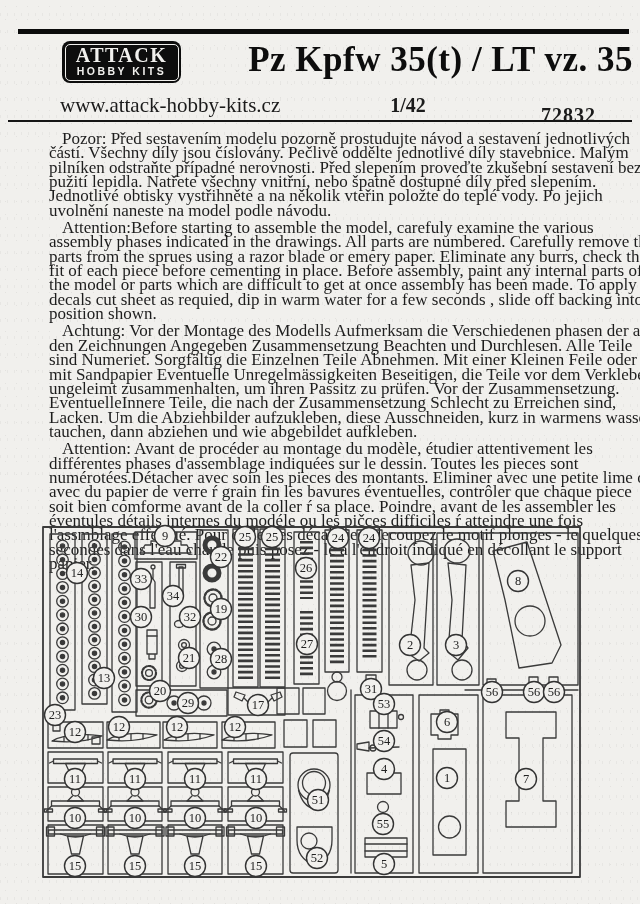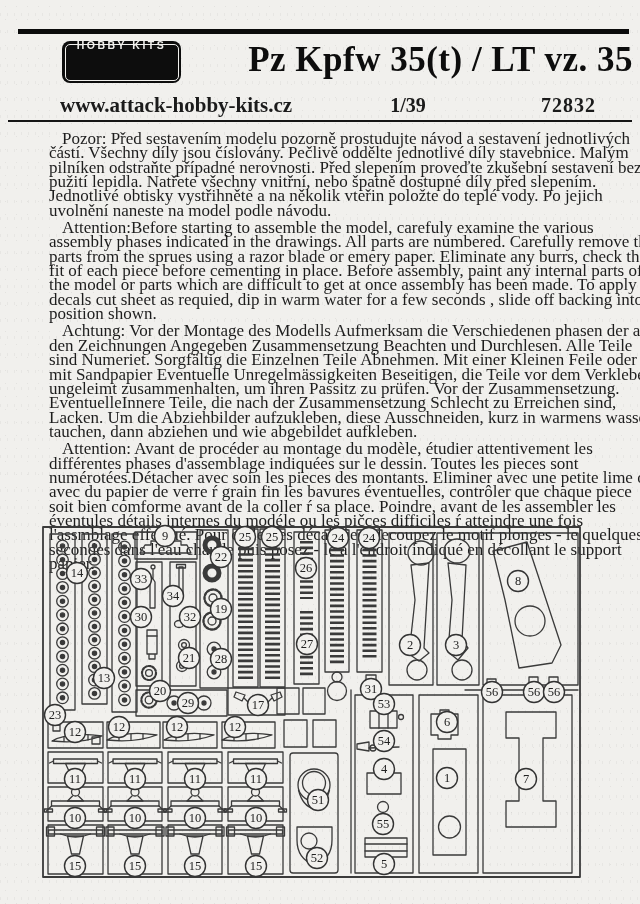--- a/index.html
+++ b/index.html
@@ -15,42 +15,43 @@
     color:#1b1b1b;
   }
   .abs{position:absolute;}
   .topbar{left:18px;top:29px;width:611px;height:5px;background:#0b0b0b;}
   .rule{left:8px;top:120px;width:624px;height:2px;background:#161616;}
   .logo{left:62px;top:41px;width:119px;height:42px;background:#0d0d0d;border-radius:8px;}
   .logo::after{content:"";position:absolute;inset:2.5px;border:1.5px solid #f1f0ed;border-radius:5px;pointer-events:none;}
   .logo .l1{display:block;text-align:center;margin-top:3px;font-weight:bold;font-size:20px;letter-spacing:1.5px;color:#f1f0ed;font-family:"Liberation Serif",serif;position:relative;z-index:1;}
   .logo .l2{display:block;text-align:center;margin-top:-2px;font-weight:bold;font-size:10.5px;letter-spacing:2.5px;color:#f1f0ed;font-family:Liberation Sans, sans-serif;position:relative;z-index:1;}
   .title{left:183px;top:40px;width:450px;text-align:right;font-size:35px;font-weight:bold;color:#0d0d0d;letter-spacing:0.5px;white-space:nowrap;}
-  .website{left:60px;top:93px;font-size:21px;font-weight:bold;}
+  .website{left:60px;top:93px;font-size:21px;font-weight:normal;}
   .scale{left:368px;top:94px;width:80px;text-align:center;font-size:20px;font-weight:bold;}
-  .kitno{left:541px;top:94px;font-size:20px;font-weight:bold;letter-spacing:1px;}
+  .kitno{left:541px;top:104px;font-size:20px;font-weight:bold;letter-spacing:1px;}
   .instr{left:18px;top:132px;width:608px;font-size:17px;line-height:14.35px;color:#1d1d1d;margin-left:31px;}
   .instr p{margin:0 0 3px 0;text-indent:13px;}
   svg{position:absolute;left:0;top:0;}
   svg .ln{stroke:#3a3a3a;fill:none;stroke-width:1.3;stroke-linejoin:round;stroke-linecap:round;}
   svg text{font-family:"Liberation Serif",serif;font-size:12.5px;fill:#222;}
 </style>
 </head>
 <body>
 
 <div class="abs topbar"></div>
 
 <div class="abs logo">
+  <span class="l1">ATTACK</span>
   <span class="l2">HOBBY KITS</span>
 </div>
 
 <div class="abs title">Pz Kpfw 35(t) / LT vz. 35</div>
 
 <div class="abs website">www.attack-hobby-kits.cz</div>
-<div class="abs scale">1/39</div>
+<div class="abs scale">1/42</div>
 <div class="abs kitno">72832</div>
 
 <div class="abs rule"></div>
 
 <div class="abs instr">
   <p>Pozor: Před sestavením modelu pozorně prostudujte návod a sestavení jednotlivých částí. Všechny díly jsou číslovány. Pečlivě oddělte jednotlivé díly stavebnice. Malým pilníken odstraňte případné nerovnosti. Před slepením proveďte zkušební sestavení bez pužití lepidla. Natřete všechny vnitřní, nebo špatně dostupné díly před slepením. Jednotlivé obtisky vystřihněte a na několik vteřin položte do teplé vody. Po jejich uvolnění naneste na model podle návodu.</p>
   <p>Attention:Before starting to assemble the model, carefuly examine the various assembly phases indicated in the drawings. All parts are numbered. Carefully remove the parts from the sprues using a razor blade or emery paper. Eliminate any burrs, check the fit of each piece before cementing in place. Before assembly, paint any internal parts of the model or parts which are difficult to get at once assembly has been made. To apply decals cut sheet as requied, dip in warm water for a few seconds , slide off backing into position shown.</p>
   <p>Achtung: Vor der Montage des Modells Aufmerksam die Verschiedenen phasen der auf den Zeichnungen Angegeben Zusammensetzung Beachten und Durchlesen. Alle Teile sind Numeriet. Sorgfältig die Einzelnen Teile Abnehmen. Mit einer Kleinen Feile oder mit Sandpapier Eventuelle Unregelmässigkeiten Beseitigen, die Teile vor dem Verkleben ungeleimt zusammenhalten, um ihren Passitz zu prüfen. Vor der Zusammensetzung. EventuelleInnere Teile, die nach der Zusammensetzung Schlecht zu Erreichen sind, Lacken. Um die Abziehbilder aufzukleben, diese Ausschneiden, kurz in warmens wasser tauchen, dann abziehen und wie abgebildet aufkleben.</p>
   <p>Attention: Avant de procéder au montage du modèle, étudier attentivement les différentes phases d'assemblage indiquées sur le dessin. Toutes les pieces sont numérotées.Détacher avec soin les pieces des montants. Eliminer avec une petite lime ou avec du papier de verre ŕ grain fin les bavures éventuelles, contrôler que chaque piece soit bien comforme avant de la coller ŕ sa place. Poindre, avant de les assembler les éventules détails internes du modéle ou les pičces difficiles ŕ atteindre une fois l'assmblage effectué. Pour coller les décalques, decoupez le motif plonges - le quelques secondes dans l'eau chaude puis posez - le á l'endroit indiqué en décollant le support papier.</p>
 </div>

